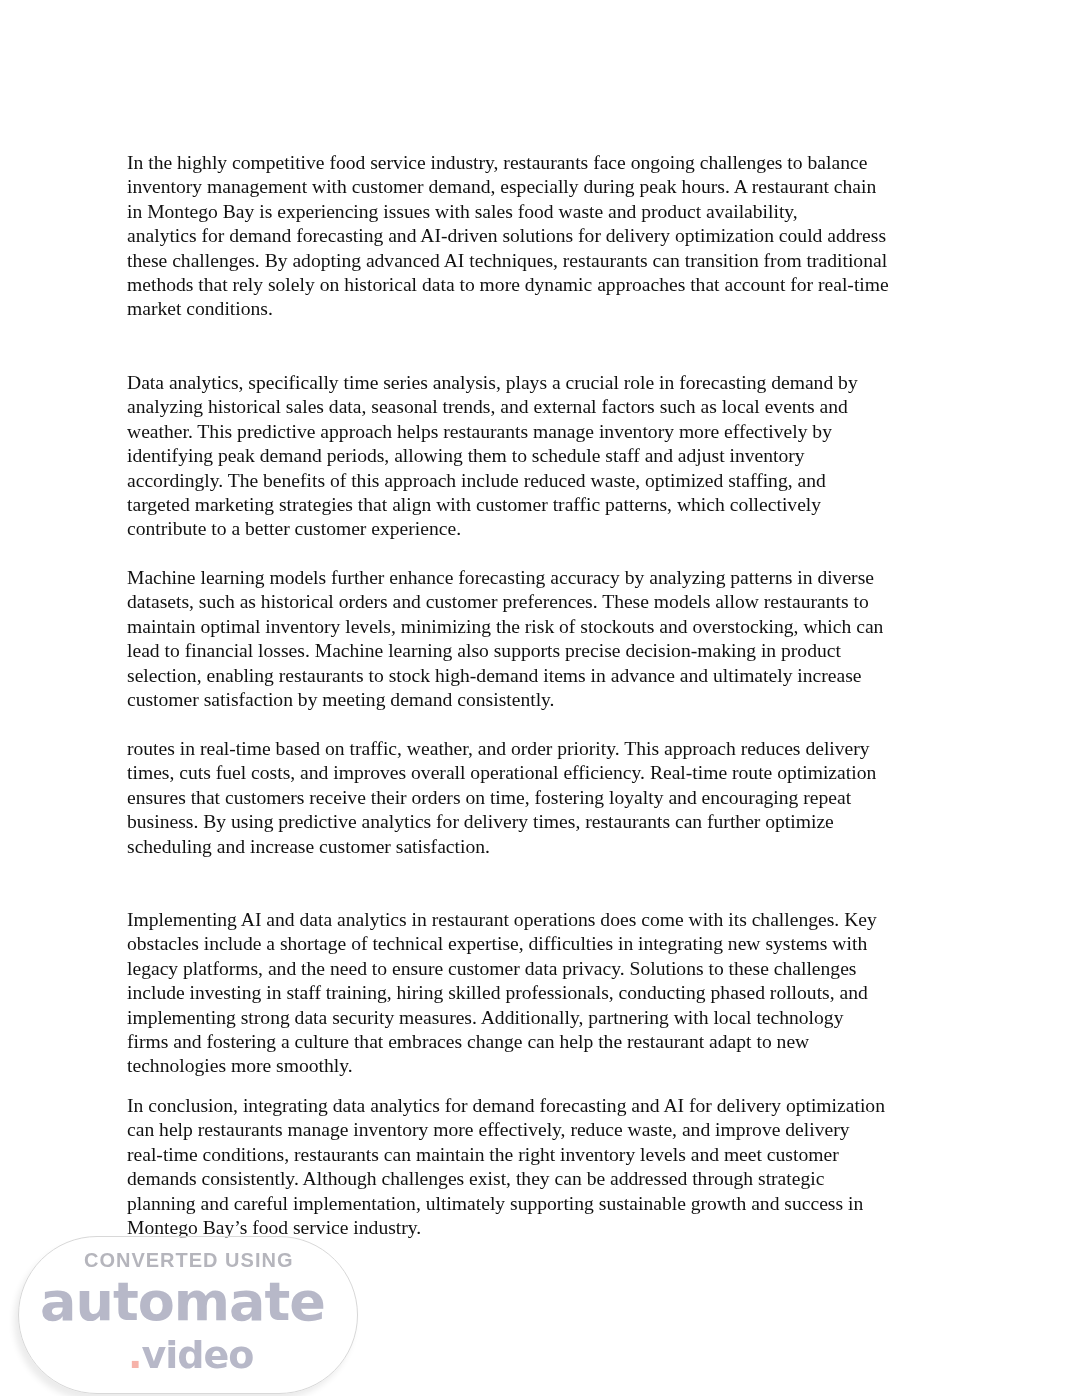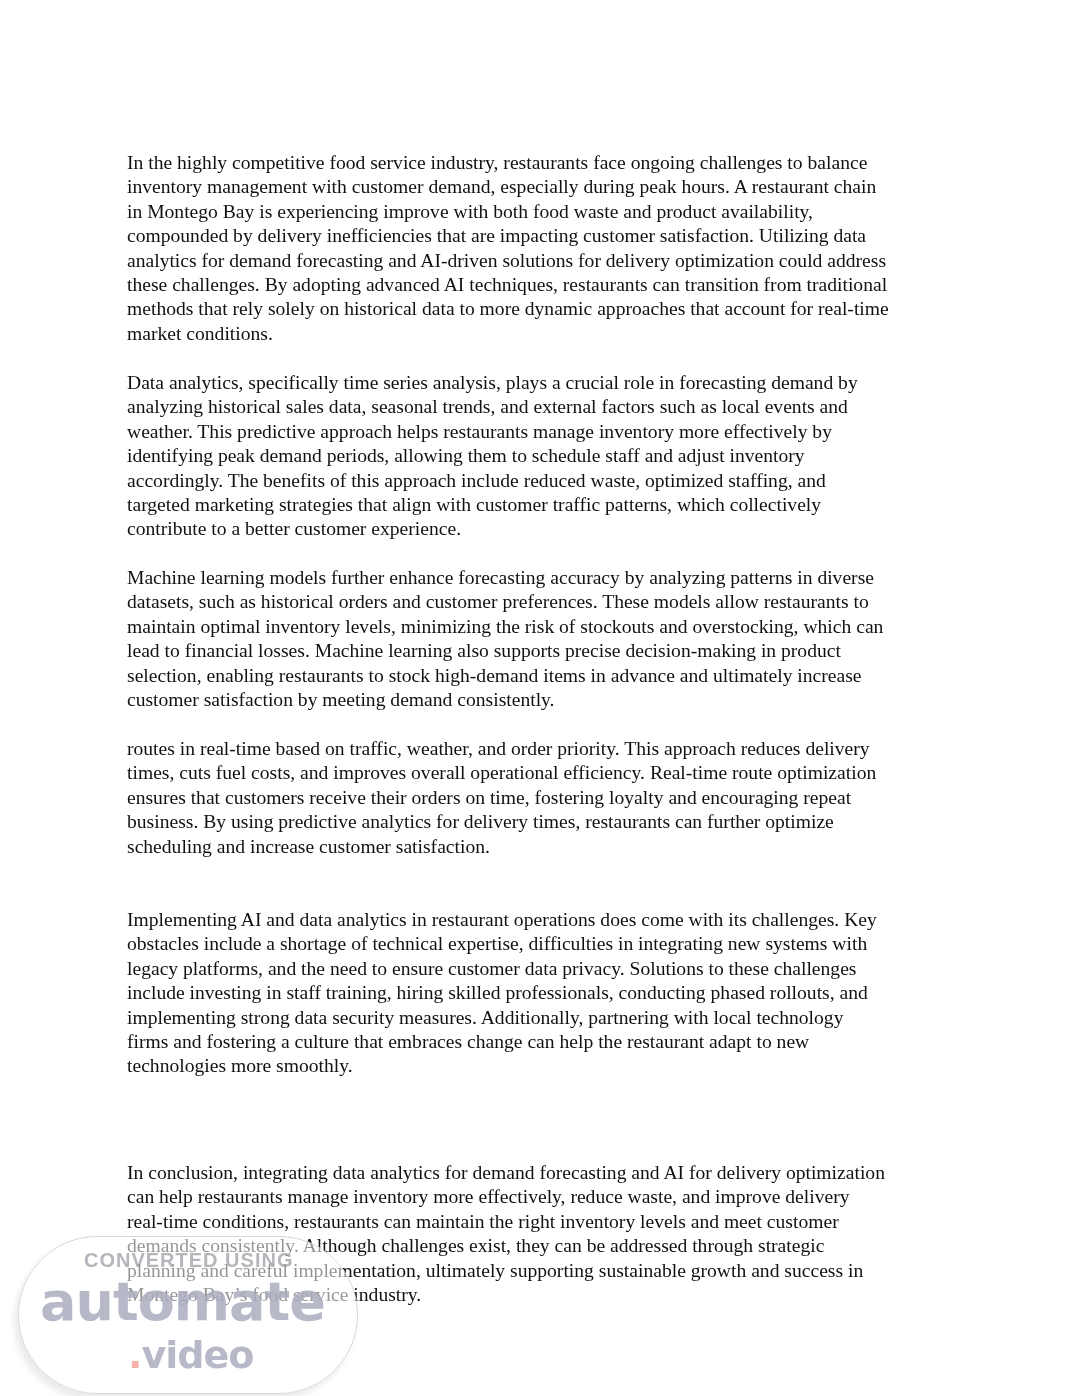--- a/index.html
+++ b/index.html
@@ -5,37 +5,36 @@
   html, body { margin: 0; padding: 0; background: #ffffff; }
   body { width: 1080px; height: 1396px; position: relative; overflow: hidden; }
   .page { position: absolute; left: 0; top: 0; width: 1080px; height: 1396px; background: #fff; margin-top: 24px; }
   .para { position: absolute; left: 127px; width: 880px; font-family: "Liberation Serif", "DejaVu Serif", serif; font-size: 19.6px; line-height: 24.4px; color: #111; }
   .line { display: block; white-space: nowrap; }
   #p0 { top: 127px; }
   #p1 { top: 347px; }
   #p2 { top: 542px; }
   #p3 { top: 713px; }
   #p4 { top: 884px; }
-  #p5 { top: 1137px; }
+  #p5 { top: 1070px; }
   .watermark { position: absolute; left: 18px; top: 1212px; width: 338px; height: 156px; border-radius: 80px; border: 1px solid #d8d8d8; background: rgba(255,255,255,0.55); box-shadow: -4px 6px 6px rgba(0,0,0,0.08); }
   .wm-top { position: absolute; left: 84px; top: 1225px; font-family: "Liberation Sans", "DejaVu Sans", sans-serif; font-weight: bold; font-size: 20px; letter-spacing: 1px; color: rgba(150,150,160,0.7); }
   .wm-main { position: absolute; left: 40px; top: 1250px; font-family: "DejaVu Sans", "Liberation Sans", sans-serif; font-weight: bold; font-size: 54px; line-height: 56px; color: rgba(170,172,190,0.85); letter-spacing: -1px; }
   .wm-sub { position: absolute; left: 128px; top: 1303px; font-family: "DejaVu Sans", "Liberation Sans", sans-serif; font-weight: bold; font-size: 38px; line-height: 56px; color: rgba(170,172,190,0.85); letter-spacing: -1px; }
   .wm-dot { color: rgba(245,170,160,0.9); }
 </style>
 </head>
 <body>
 
 <div class="page">
 
   <div class="para" id="p0">
     <span class="line">In the highly competitive food service industry, restaurants face ongoing challenges to balance</span>
     <span class="line">inventory management with customer demand, especially during peak hours. A restaurant chain</span>
-    <span class="line">in Montego Bay is experiencing improve with both food waste and product availability,</span>
-    <span class="line">compounded by delivery inefficiencies that are impacting customer satisfaction. Utilizing data</span>
+    <span class="line">in Montego Bay is experiencing issues with sales food waste and product availability,</span>
     <span class="line">analytics for demand forecasting and AI-driven solutions for delivery optimization could address</span>
     <span class="line">these challenges. By adopting advanced AI techniques, restaurants can transition from traditional</span>
     <span class="line">methods that rely solely on historical data to more dynamic approaches that account for real-time</span>
     <span class="line">market conditions.</span>
   </div>
 
   <div class="para" id="p1">
     <span class="line">Data analytics, specifically time series analysis, plays a crucial role in forecasting demand by</span>
     <span class="line">analyzing historical sales data, seasonal trends, and external factors such as local events and</span>
     <span class="line">weather. This predictive approach helps restaurants manage inventory more effectively by</span>

